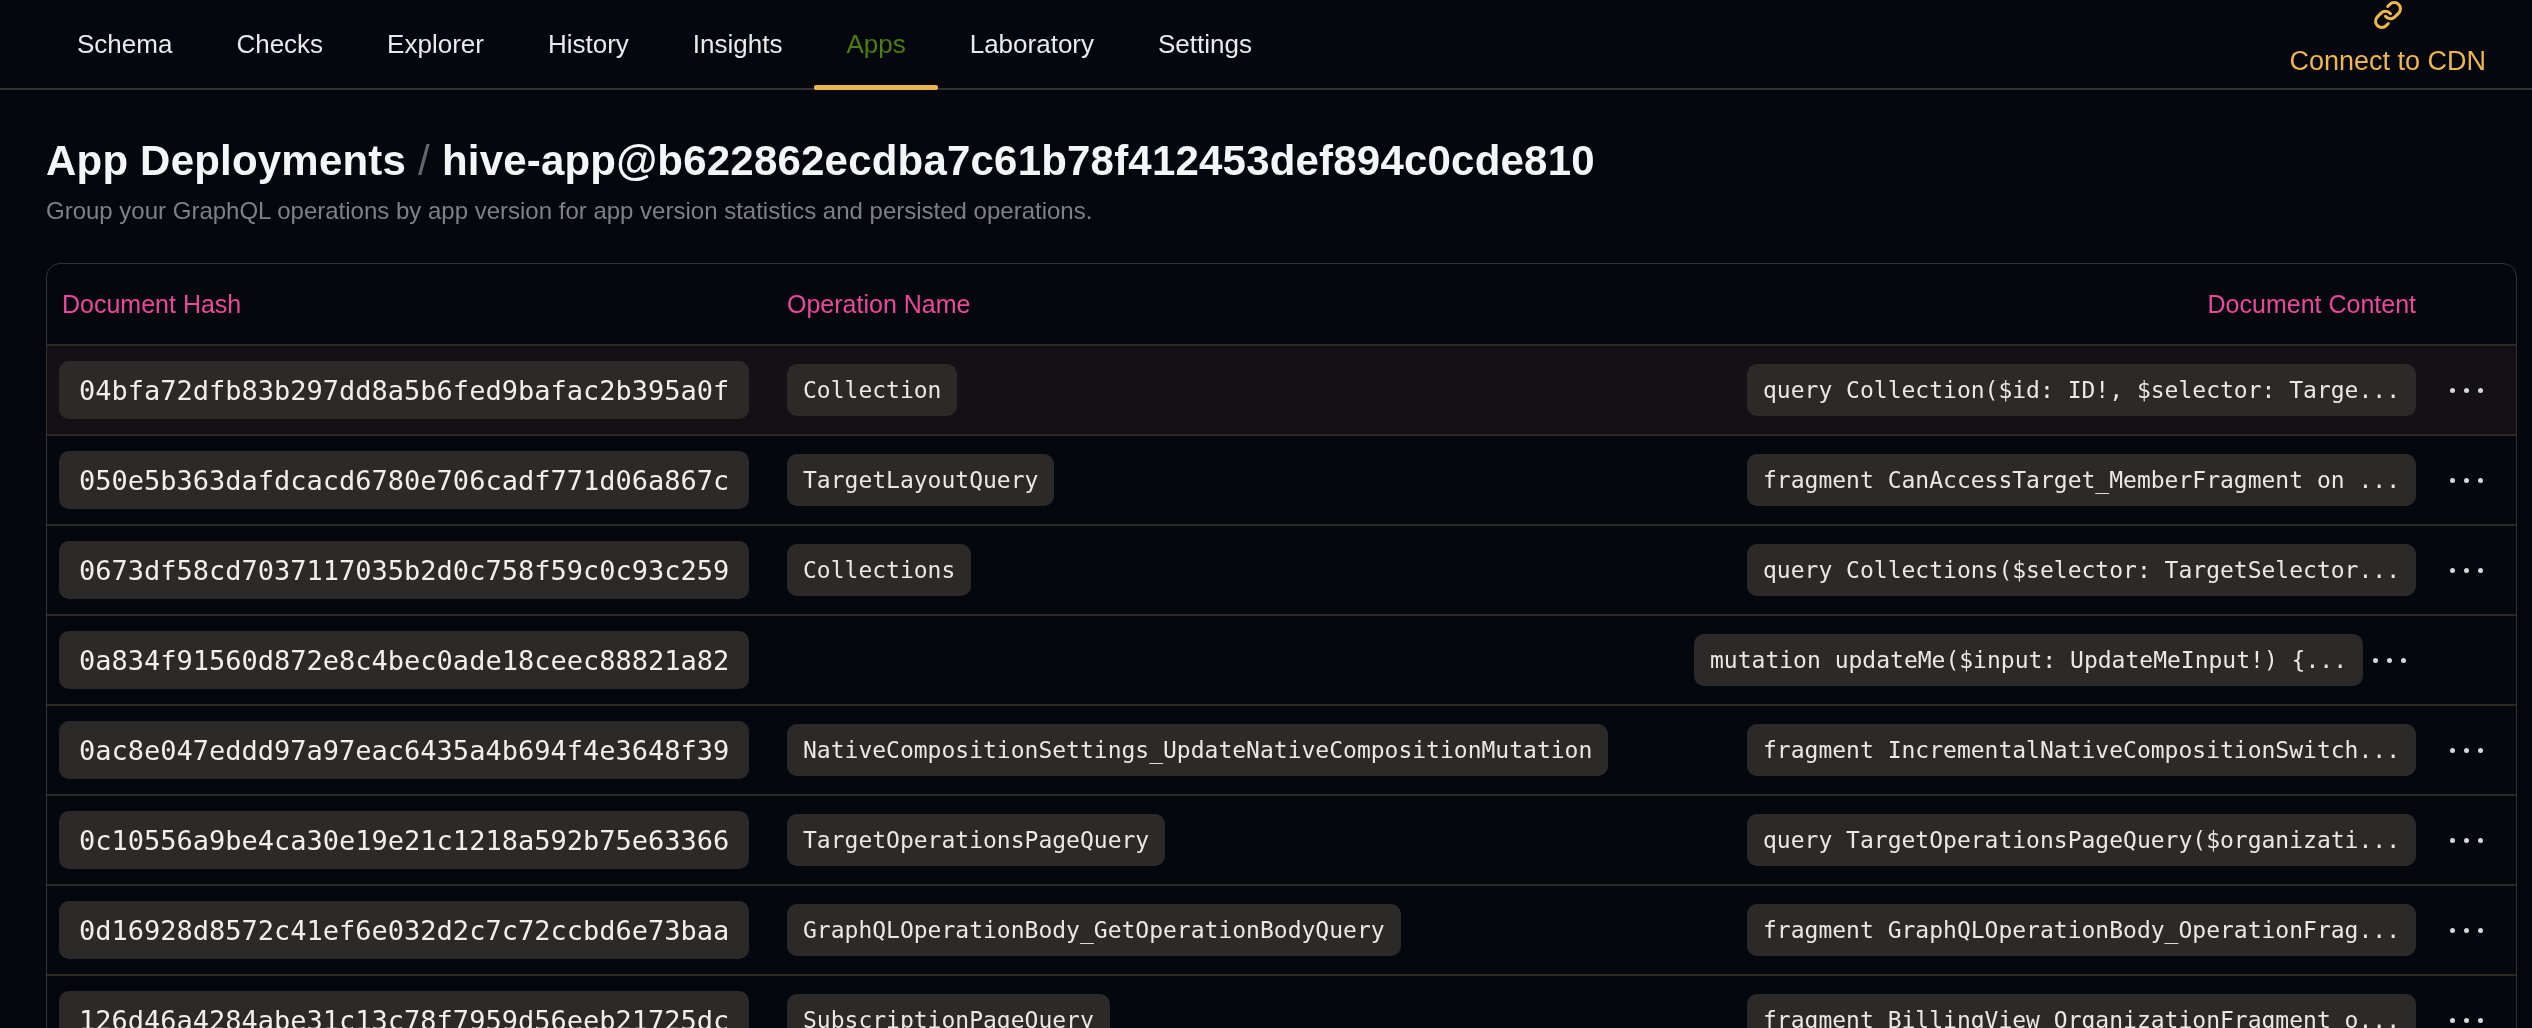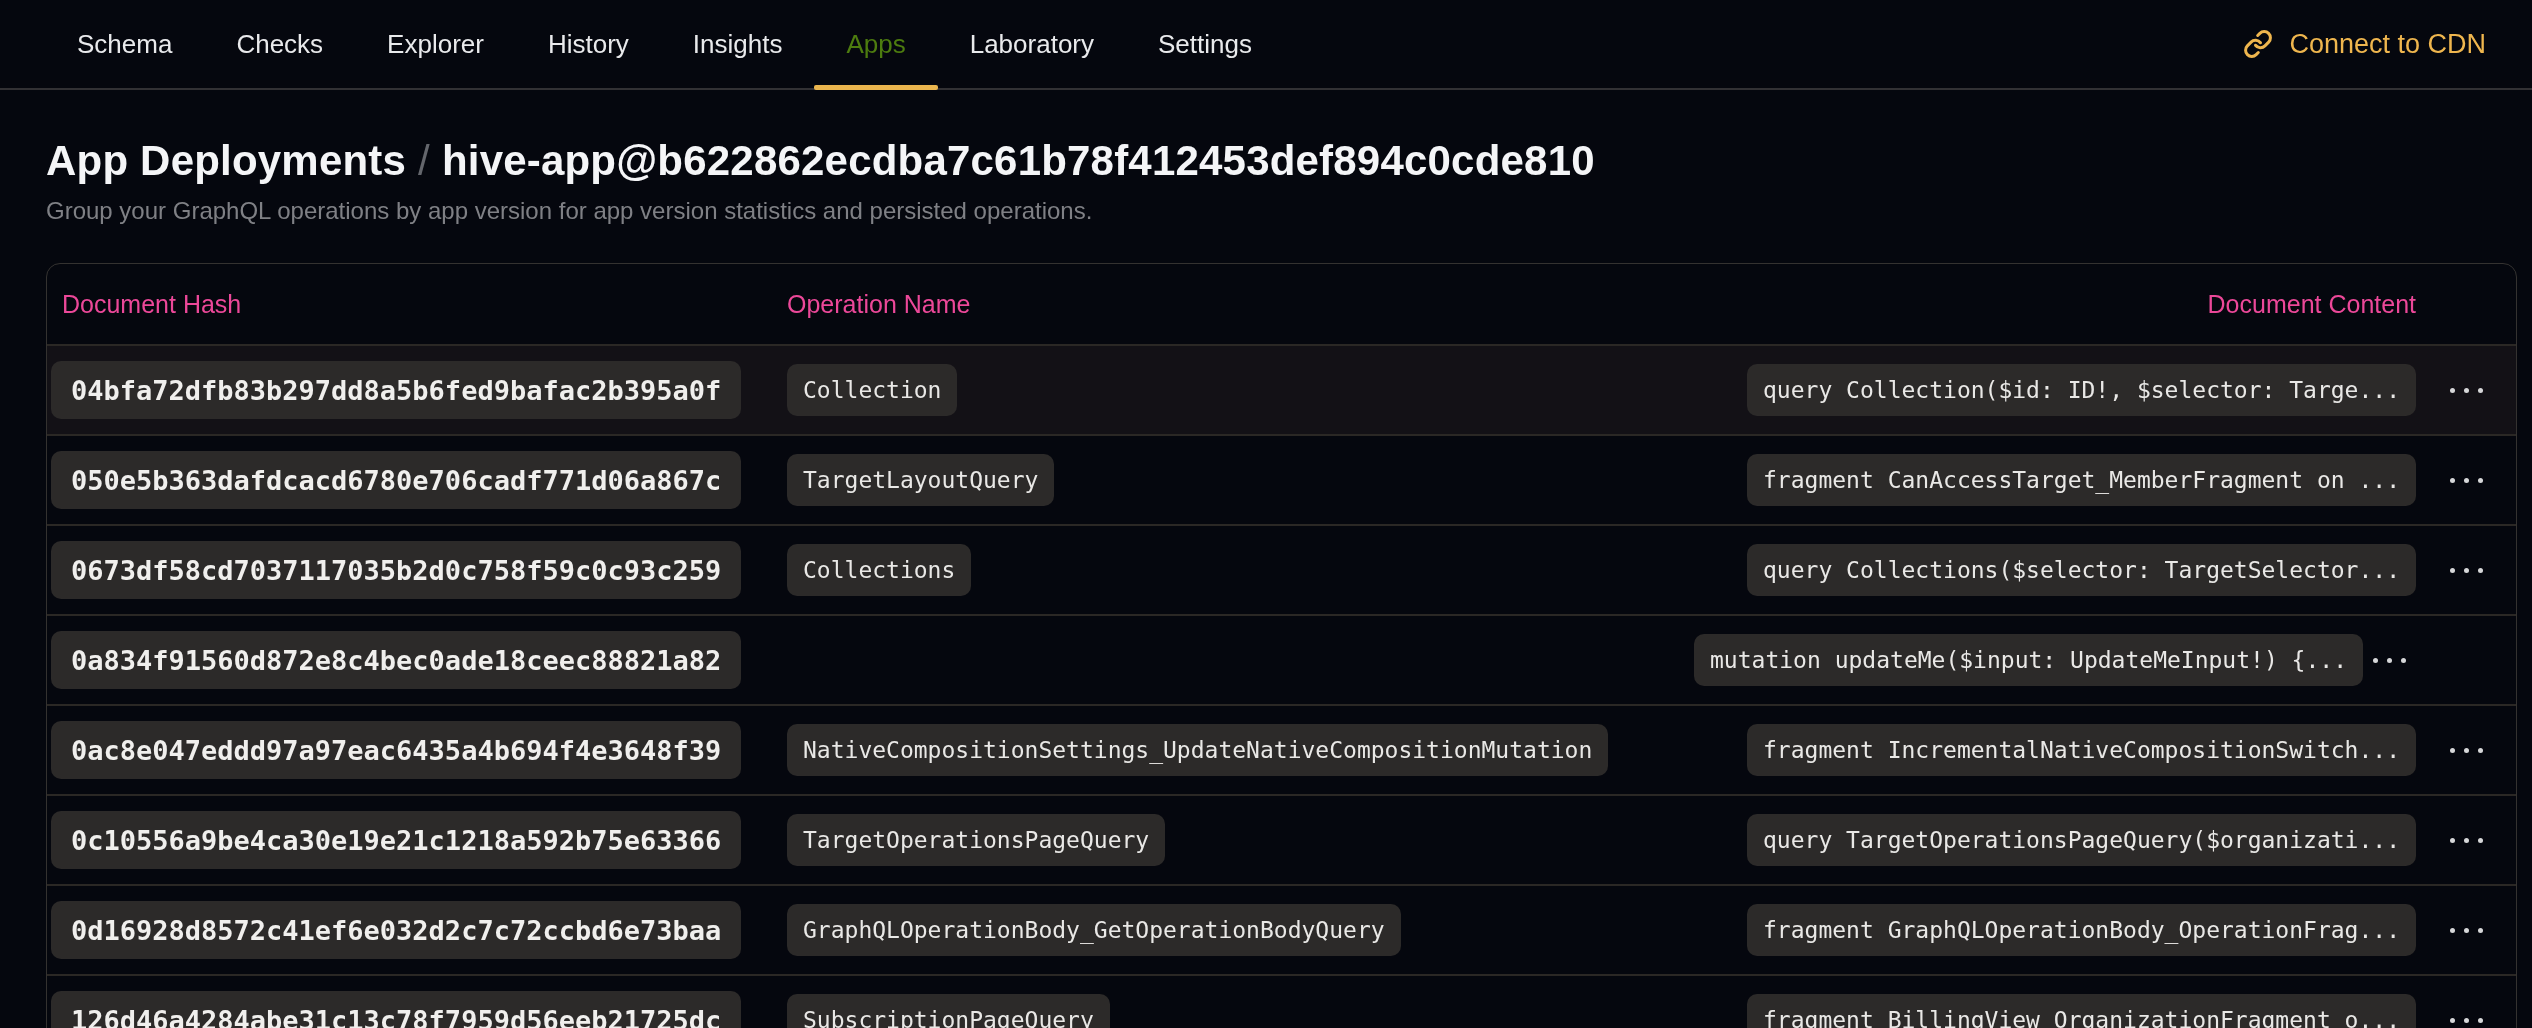--- a/index.html
+++ b/index.html
@@ -28,21 +28,21 @@
   .nav-item .underline {
     display:none; position:absolute; left:-32px; right:-32px; bottom:-2px;
     height:5px; border-radius:2px; background:#eab54e;
   }
   .nav-item.active { color:#4d7c0f; }
   .nav-item.active .underline { display:block; }
 
   .cdn-link {
     display:flex; align-items:center; gap:16px;
     color:#efb64e; font-size:27px; font-weight:500;
-    text-decoration:none; cursor:pointer; white-space:nowrap;
+    text-decoration:none; cursor:pointer; white-space:nowrap;flex-direction:column;
   }
   .cdn-link svg { display:block; }
 
   
   main { padding:52px 15px 0 46px; }
   .page-title {
     font-size:42px; line-height:38px; font-weight:700;
     color:#f4f5f7; letter-spacing:0.2px;
   }
   .page-title .crumb-root { cursor:pointer; }
@@ -68,21 +68,21 @@
     color:#ec4899; font-size:25px; font-weight:400;
   }
   .thead .th1 { padding-left:15px; }
   .thead .th3 { text-align:right; }
   .trow {
     height:90px;
     border-top:2px solid #2b2825;
   }
   .trow:first-child { background:#131116; }
   .cell { display:flex; align-items:center; min-width:0; }
-  .cell.c1 { padding-left:4px;font-weight:bold; }
+  .cell.c1 { padding-left:12px; }
   .cell.c3 { justify-content:flex-end; }
   .cell.c4 { justify-content:center; }
 
   .chip {
     font-family:"DejaVu Sans Mono", monospace;
     background:#2c2a29; color:#e9e8e6;
     border-radius:10px; display:flex; align-items:center;
     white-space:nowrap;
   }
   .chip.hash { font-size:27px; height:58px; padding:0 20px; color:#f0efed; }

